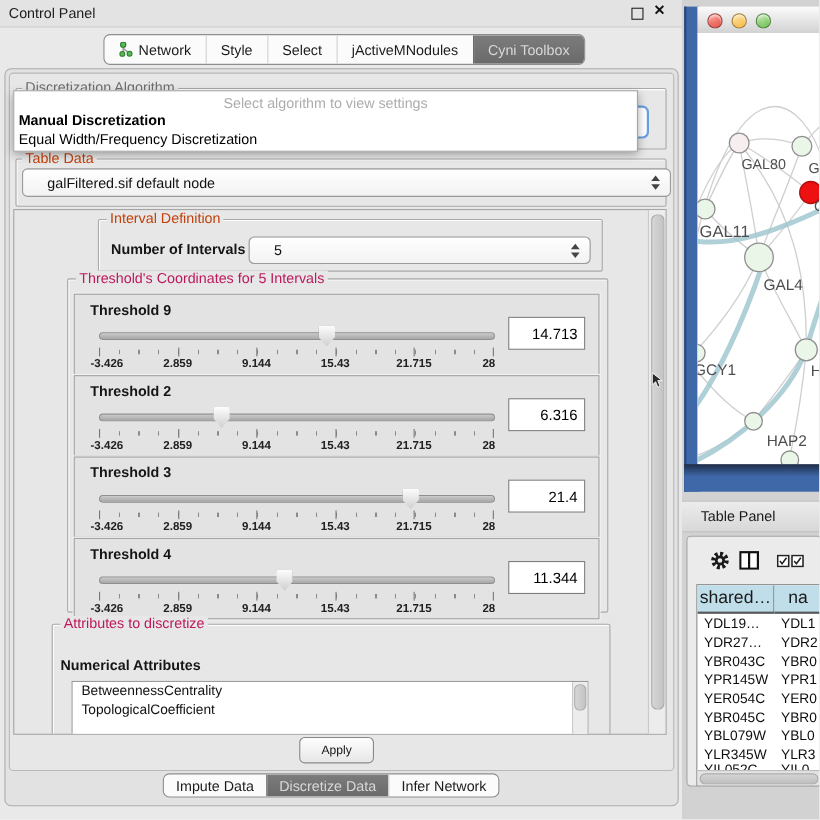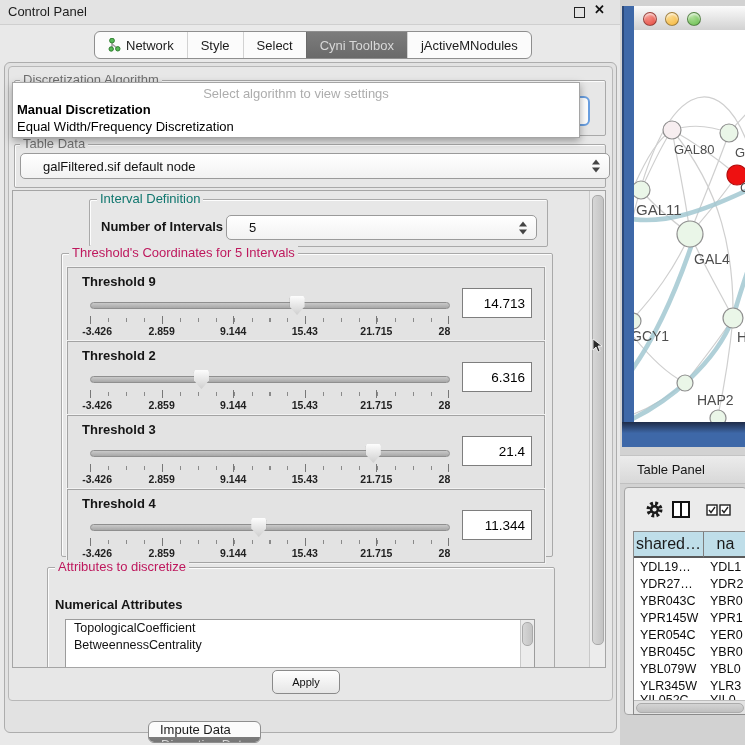--- a/index.html
+++ b/index.html
@@ -15,30 +15,30 @@
   .close-btn{position:absolute;left:594px;top:2px;font-size:13px;font-weight:bold;color:#111;}
 
   
   .tabstrip{position:absolute;display:flex;align-items:stretch;background:#FBFBFB;
             border:1px solid #8E8E8E;border-radius:6px;overflow:hidden;}
   .tabstrip .tab{display:flex;align-items:center;gap:5px;padding:0 13px;font-size:13px;
                  color:#1c1c1c;border-left:1px solid #D2D2D2;white-space:nowrap;}
   .tabstrip .tab:first-child{border-left:none;}
   .tabstrip .tab.selected{background:linear-gradient(#7C7C7C,#6A6A6A);color:#D8D8D8;border-left:1px solid #6A6A6A;}
   #top-tabs{left:94px;top:31px;height:26px;}
-  #bottom-tabs{left:148px;top:721px;height:20px;flex-direction:column;}
+  #bottom-tabs{left:148px;top:703px;height:20px;}
   #bottom-tabs .tab{padding:0 11px;}
 
   
   #outer-frame{left:4px;top:62px;width:611px;height:669px;border:1px solid #ADADAD;border-radius:6px;background:#E2E2E2;}
   #inner-panel{left:8px;top:66px;width:603px;height:633px;border:1px solid #B8B8B8;border-radius:4px;background:#E7E7E7;}
 
   .groupbox{position:absolute;border:1px solid #A9A9A9;border-radius:2px;box-shadow:1px 1px 0 #fdfdfd inset;}
   .grouplabel{position:absolute;font-size:13px;background:#E7E7E7;padding:0 3px;line-height:14px;}
-  .green{color:#0f766e;} .blue{color:#be185d;} .gray{color:#6E6E6E;}
+  .green{color:#c2410c;} .blue{color:#be185d;} .gray{color:#6E6E6E;}
   .boldlabel{font-weight:bold;font-size:13px;color:#151515;}
 
   
   .combo{position:absolute;background:linear-gradient(#FFFFFF,#F2F2F2);border:1px solid #9A9A9A;
          border-radius:5px;font-size:13px;display:flex;align-items:center;padding:0 22px;color:#111;}
   .spinner{position:absolute;right:9px;top:50%;transform:translateY(-50%);display:flex;flex-direction:column;gap:3px;}
   .spinner .up{width:0;height:0;border-left:4px solid transparent;border-right:4px solid transparent;border-bottom:5px solid #444;}
   .spinner .dn{width:0;height:0;border-left:4px solid transparent;border-right:4px solid transparent;border-top:5px solid #444;}
 
   
@@ -125,43 +125,43 @@
           <circle cx="9.8" cy="10.8" r="2.2" fill="#57B957" stroke="#2E7D2E"></circle>
         </svg>
         <span>Network</span>
       </div>
       <div class="tab">
           <span>Style</span>
         </div>
       <div class="tab">
           <span>Select</span>
         </div>
+      <div class="tab">
+          <span>jActiveMNodules</span>
+        </div>
       <div class="tab selected">
           <span>Cyni Toolbox</span>
-        </div>
-      <div class="tab">
-          <span>jActiveMNodules</span>
         </div>
     </div>
 
     <div id="outer-frame" class="abs"></div>
     <div id="inner-panel" class="abs"></div>
 
     <div class="groupbox" style="left:14px;top:80px;width:590px;height:54px;"></div>
     <span class="grouplabel gray" style="left:20px;top:73px;">Discretization Algorithm</span>
     <div id="algo-combo-frag" class="abs"></div>
 
     <div id="algo-popup" class="abs">
       <div class="hint">Select algorithm to view settings</div>
       <div class="opt1">Manual Discretization</div>
       <div class="opt2">Equal Width/Frequency Discretization</div>
     </div>
 
     <div class="groupbox" style="left:14px;top:144px;width:590px;height:42px;"></div>
-    <span class="grouplabel" style="left:20px;top:137px;color:#737373;">Table Data</span>
+    <span class="grouplabel" style="left:20px;top:137px;color:#c2410c;">Table Data</span>
     <div class="combo" style="left:20px;top:153px;width:544px;height:24px;">
       <span>galFiltered.sif default node</span>
       <span class="spinner">
           <span class="up"></span>
           <span class="dn"></span>
         </span>
     </div>
 
     <div id="scrollpane" class="abs">
 
@@ -272,22 +272,22 @@
             <span style="left:99%">28</span>
           </div>
         </div>
         <input class="tvalue" value="11.344" style="">
       </div>
 
       <div class="groupbox" style="left:34px;top:376px;width:506px;height:140px;"></div>
       <span class="grouplabel blue" style="left:42px;top:369px;">Attributes to discretize</span>
       <span class="boldlabel" style="position:absolute;left:42px;top:406px;">Numerical Attributes</span>
       <div id="attr-list" style="left:52px;top:428px;width:468px;height:62px;">
+        <div class="item">BetweennessCentrality</div>
         <div class="item">TopologicalCoefficient</div>
-        <div class="item">BetweennessCentrality</div>
         <div class="vscroll" style="right:0;top:0;width:13px;height:62px;">
           <div class="vthumb" style="left:1px;top:2px;width:9px;height:22px;"></div>
         </div>
       </div>
 
       <div class="vscroll" style="left:576px;top:0;width:15px;height:476px;">
         <div class="vthumb" style="left:2px;top:4px;width:10px;height:448px;"></div>
       </div>
     </div>
 

